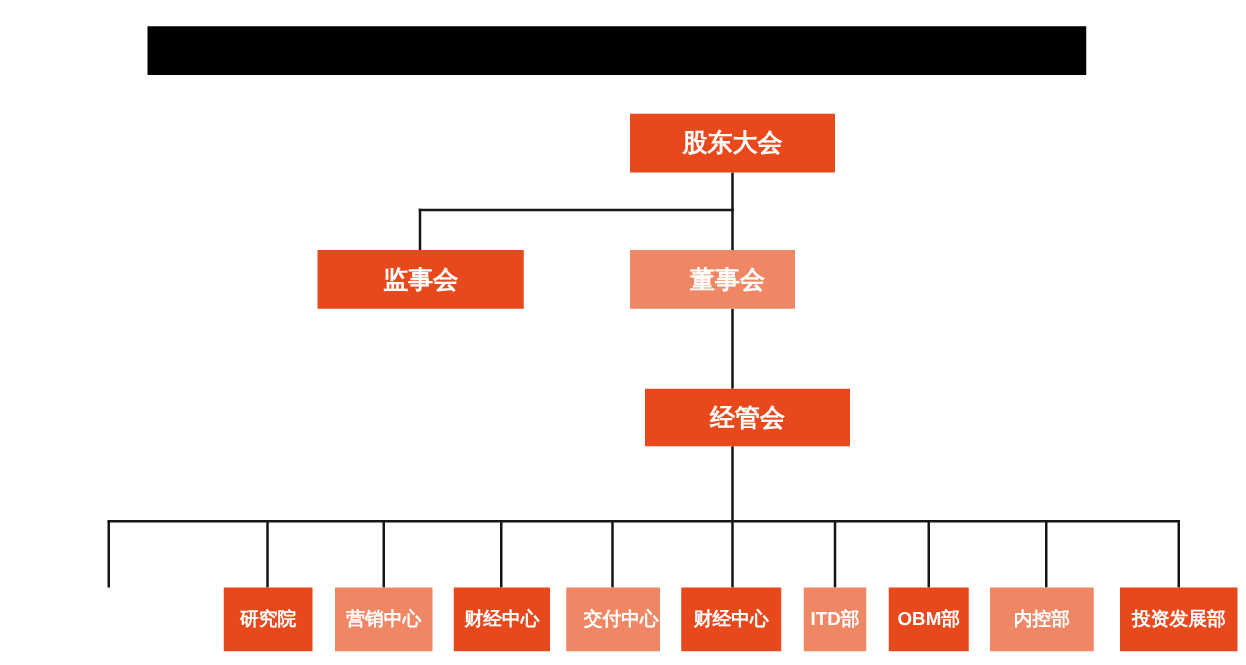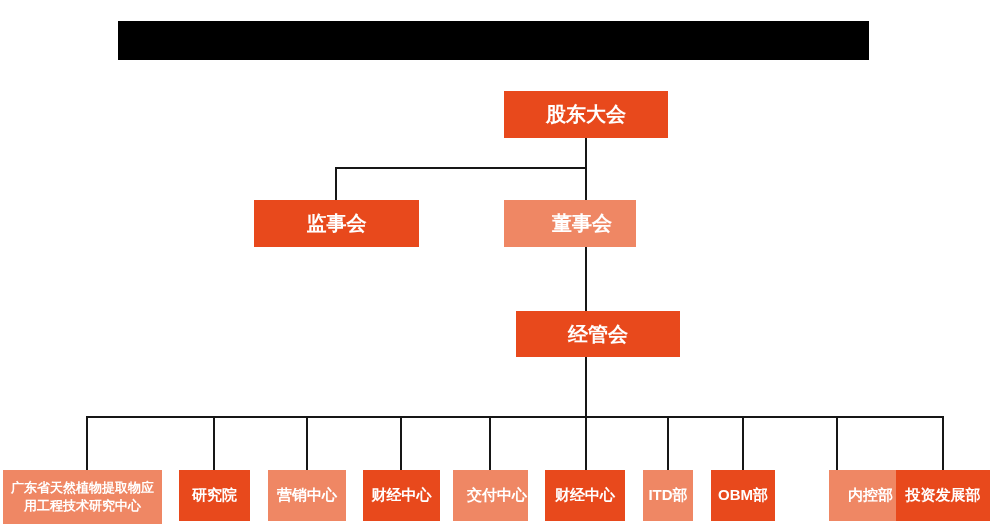--- a/index.html
+++ b/index.html
@@ -74,24 +74,23 @@
   <div class="vline" style="left:836px; top:417px; height:53px;"></div>
   <div class="vline" style="left:942px; top:417px; height:53px;"></div>
 
   <div class="node primary" style="left:504px; top:91px; width:164px; height:47px;">股东大会</div>
 
   <div class="node primary" style="left:254px; top:200px; width:165px; height:47px;">监事会</div>
   <div class="node secondary" style="left:504px; top:200px; width:132px; height:47px;padding-left:24px;">董事会</div>
 
   <div class="node primary" style="left:516px; top:311px; width:164px; height:46px;">经管会</div>
 
-  <div class="node dept secondary small-text" style="left:3px; top:470px; width:159px; height:54px;">广东省天然植物提取物应用工程技术研究中心</div>
   <div class="node dept primary" style="left:179px; top:470px; width:71px; height:51px;">研究院</div>
   <div class="node dept secondary" style="left:268px; top:470px; width:78px; height:51px;">营销中心</div>
   <div class="node dept primary" style="left:363px; top:470px; width:77px; height:51px;">财经中心</div>
   <div class="node dept secondary" style="left:453px; top:470px; width:75px; height:51px;padding-left:13px;">交付中心</div>
   <div class="node dept primary" style="left:545px; top:470px; width:80px; height:51px;">财经中心</div>
   <div class="node dept secondary" style="left:643px; top:470px; width:50px; height:51px;">ITD部</div>
   <div class="node dept primary" style="left:711px; top:470px; width:64px; height:51px;">OBM部</div>
-  <div class="node dept secondary" style="left:792px; top:470px; width:83px; height:51px;margin-left:37px;">内控部</div>
+  <div class="node dept secondary" style="left:792px; top:470px; width:83px; height:51px;">内控部</div>
   <div class="node dept primary" style="left:896px; top:470px; width:94px; height:51px;">投资发展部</div>
 
 </div>
 
 </body></html>

